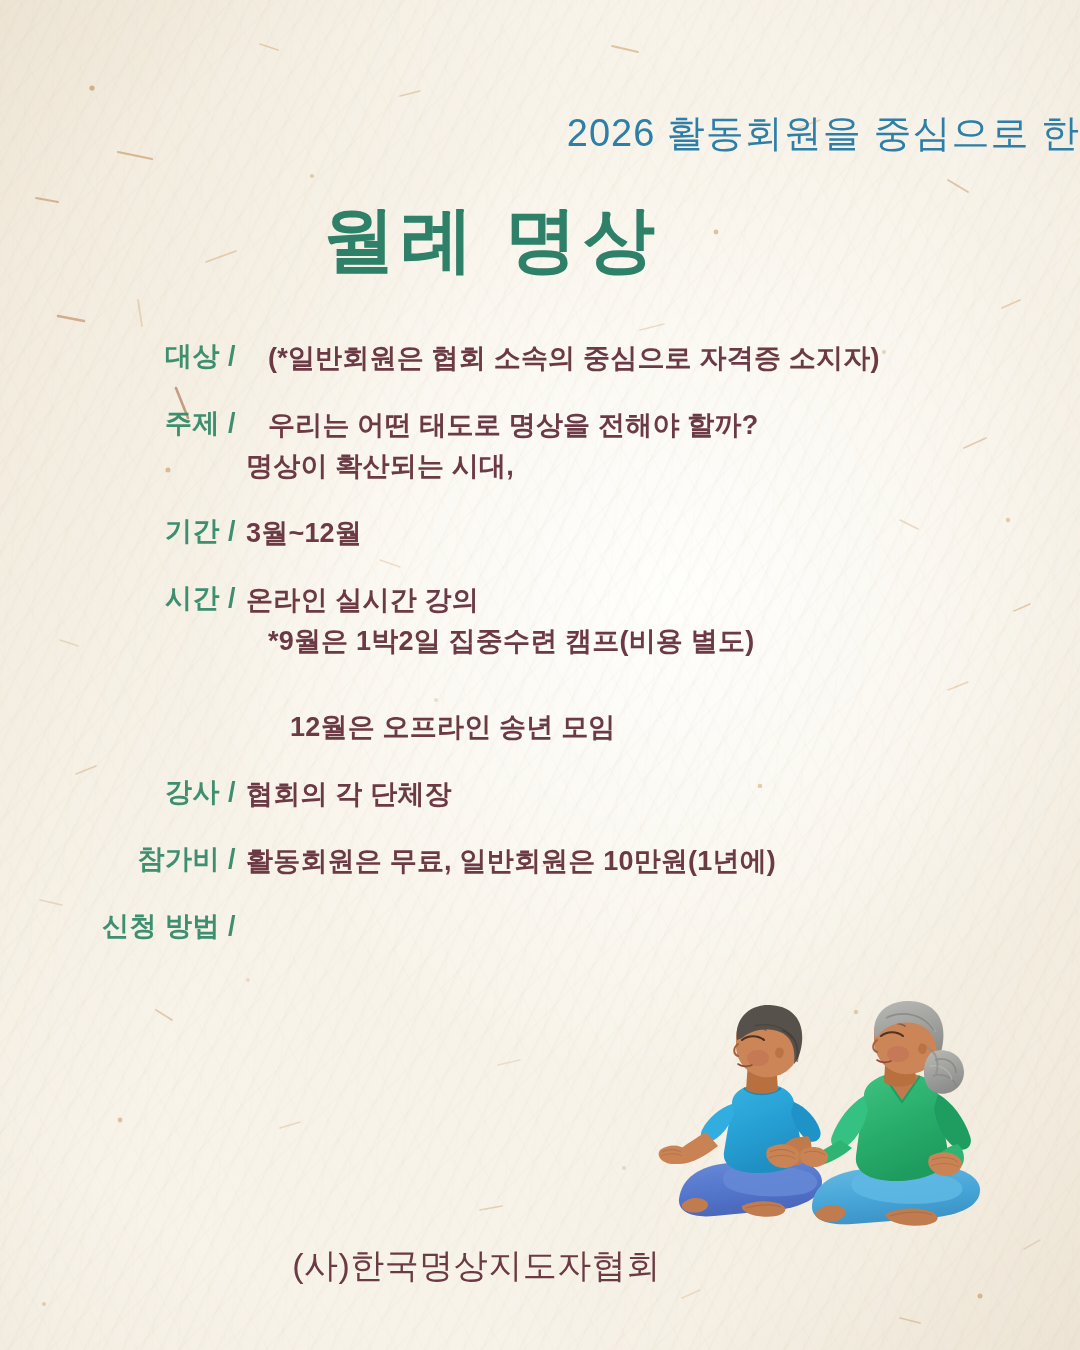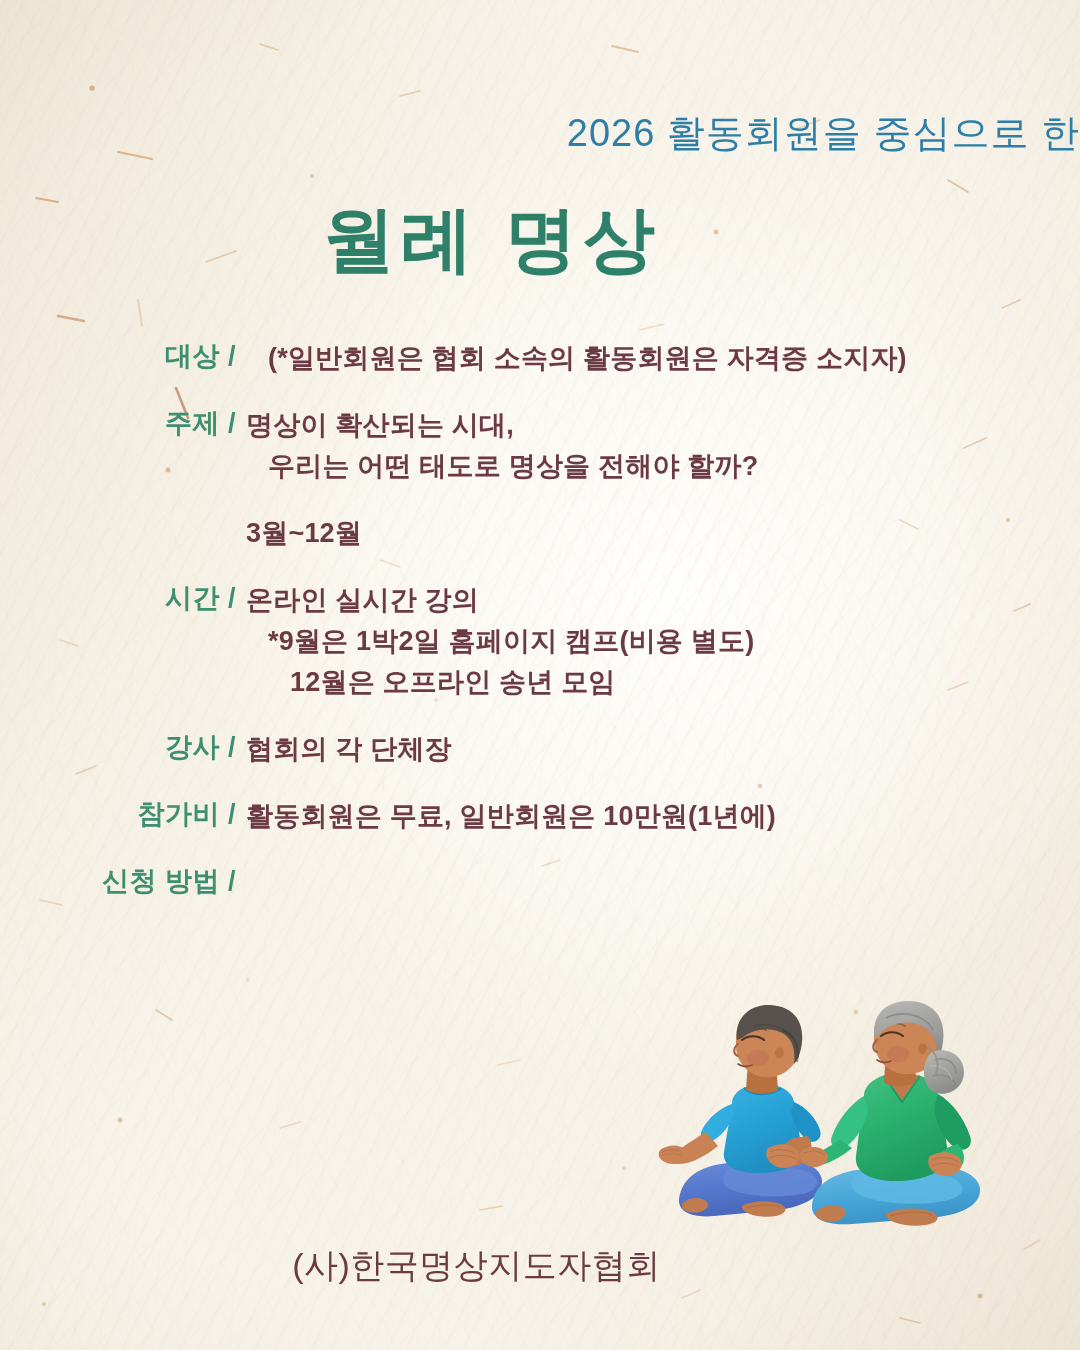--- a/index.html
+++ b/index.html
@@ -107,21 +107,21 @@
   }
   .info-value{
     margin-left:246px;
     font-size:27px; font-weight:700; letter-spacing:.2px;
     color:#6b3a44;
     line-height:1.52;
     white-space:pre-wrap;
   }
   .info-value .ln{ display:block; }
   .info-value .ln.i1{ padding-left:22px; }
-  .info-value .ln.i2{ padding-left:44px; }
+  .info-value .ln.i2{ padding-left:44px;margin-top:45px; }
 
   .footer{
     position:absolute; top:1243px; left:0; width:953px;
     text-align:center;
     font-size:34px; font-weight:400; letter-spacing:.5px;
     color:#6b3a44;
     white-space:pre;
   }
 
   
@@ -189,34 +189,35 @@
 </svg>
 
 <div id="poster">
 
   <div class="subtitle">2026 활동회원을 중심으로 한</div>
   <div class="maintitle">월례 명상</div>
 
   <div id="info-list">
       <div class="info-row">
         <div class="info-label">대상 /</div>
-        <div class="info-value"><span class="ln i1">(*일반회원은 협회 소속의 활동회원은 자격증 소지자)</span></div>
+        <div class="info-value"><span class="ln i1">(*일반회원은 협회 소속의 중심으로 자격증 소지자)</span></div>
       </div>
       <div class="info-row">
         <div class="info-label">주제 /</div>
-        <div class="info-value"><span class="ln">명상이 확산되는 시대,</span><span class="ln i1">우리는 어떤 태도로 명상을 전해야 할까?</span></div>
-      </div>
-      <div class="info-row">
+        <div class="info-value"><span class="ln i1">우리는 어떤 태도로 명상을 전해야 할까?</span><span class="ln">명상이 확산되는 시대,</span></div>
+      </div>
+      <div class="info-row">
+        <div class="info-label">기간 /</div>
         <div class="info-value"><span class="ln">3월~12월</span></div>
       </div>
       <div class="info-row">
         <div class="info-label">시간 /</div>
       </div>
       <div class="info-row">
-        <div class="info-value"><span class="ln">온라인 실시간 강의</span><span class="ln i1">*9월은 1박2일 홈페이지 캠프(비용 별도)</span><span class="ln i2">12월은 오프라인 송년 모임</span></div>
+        <div class="info-value"><span class="ln">온라인 실시간 강의</span><span class="ln i1">*9월은 1박2일 집중수련 캠프(비용 별도)</span><span class="ln i2">12월은 오프라인 송년 모임</span></div>
       </div>
       <div class="info-row">
         <div class="info-label">강사 /</div>
         <div class="info-value"><span class="ln">협회의 각 단체장</span></div>
       </div>
       <div class="info-row">
         <div class="info-label">참가비 /</div>
         <div class="info-value"><span class="ln">활동회원은 무료, 일반회원은 10만원(1년에)</span></div>
       </div>
       <div class="info-row">

